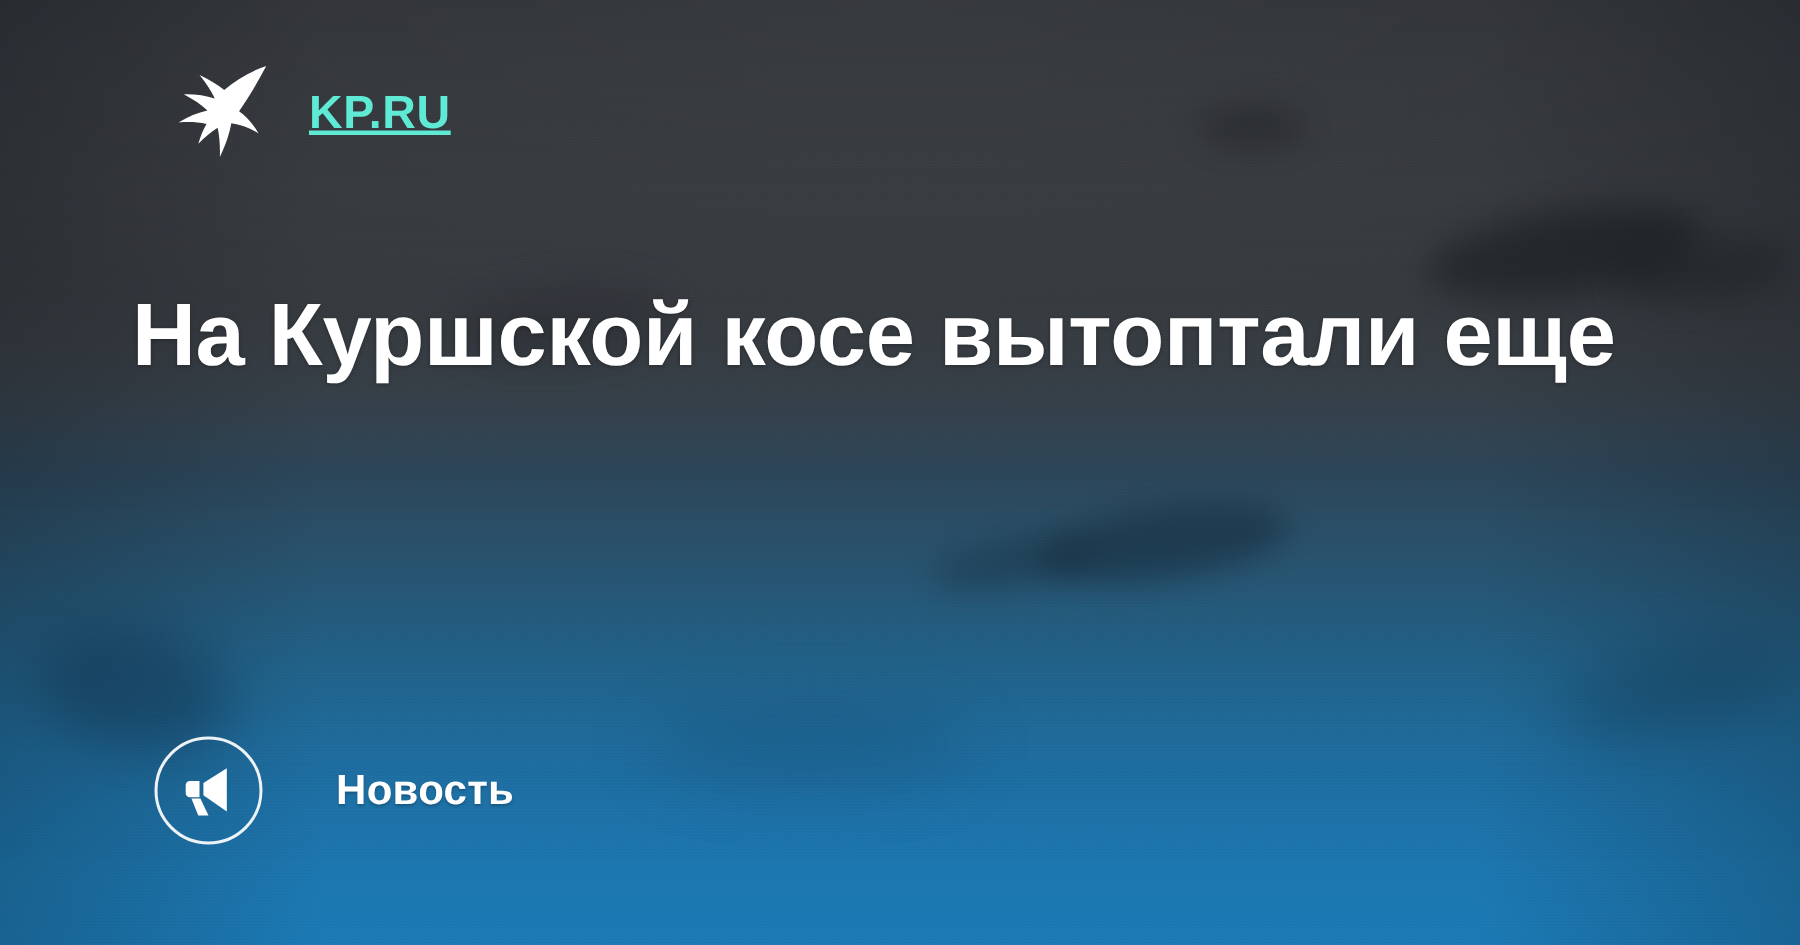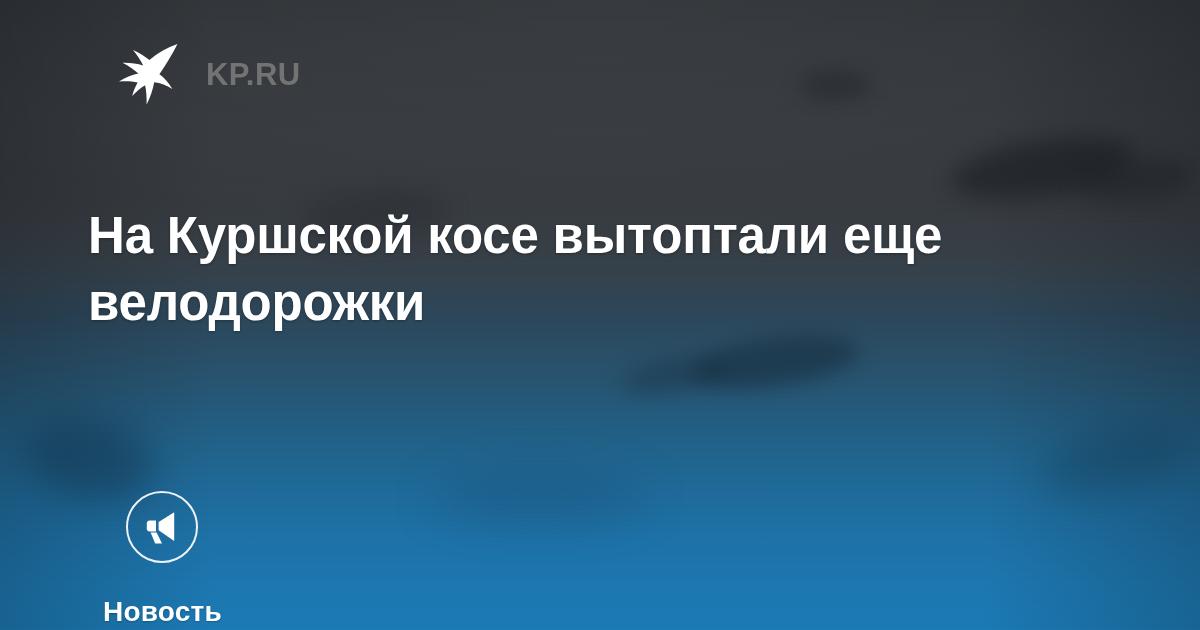--- a/index.html
+++ b/index.html
@@ -147,50 +147,50 @@
   
   .brand {
     position: absolute;
     left: 112px; top: 38px;
     display: flex;
     align-items: center;
     gap: 22px;
   }
   .brand-mark { width: 72px; height: 72px; display: block; }
   .brand-name {
-    color: #737373;
+    color: #5eead4;
     font-size: 31px;
     font-weight: 700;
     letter-spacing: 0.4px;
     line-height: 1;
+    text-decoration: underline;
   }
 
   
   .headline {
     position: absolute;
     left: 88px;
-    top: 202px;
+    top: 190px;
     width: 1010px;
     color: #ffffff;
-    font-size: 51px;
+    font-size: 59px;
     font-weight: 700;
     line-height: 67px;
     letter-spacing: -0.2px;
     text-shadow: 0 1px 3px rgba(0,0,0,0.30);
   }
   .headline-line { display: block; white-space: nowrap; }
 
   
   .badge {
     position: absolute;
     left: 103px; top: 491px;
     display: flex;
     align-items: center;
-    gap: 35px;
-    flex-direction: column;
+    gap: 49px;
   }
   .badge-circle {
     position: relative;
     width: 72px; height: 72px;
     border: 2px solid rgba(255,255,255,0.92);
     border-radius: 50%;
     display: flex;
     align-items: center;
     justify-content: center;
     flex: none;
@@ -230,21 +230,20 @@
 
     <div class="brand">
       <svg class="brand-mark" viewBox="0 0 72 72" aria-hidden="true">
         <path fill="#ffffff" d="M65.5 6.0 C55.0 9.5 45.5 15.0 37.5 22.0 C33.0 18.5 27.5 15.0 21.0 12.0 C25.5 17.5 28.8 22.6 31.2 27.6 C25.0 25.6 18.0 24.6 10.5 24.8 C17.0 28.2 22.2 31.8 26.3 35.6 C19.8 37.0 13.3 39.6 7.0 43.6 C14.0 43.0 20.2 43.4 25.7 44.6 C23.4 48.4 21.6 52.8 20.2 57.9 C24.6 53.3 28.9 49.8 33.1 47.2 C34.3 52.8 34.8 59.2 34.6 66.6 C38.6 58.4 41.0 51.0 42.2 44.2 C48.6 45.0 54.6 47.2 60.4 51.0 C56.6 44.4 52.2 39.6 47.4 36.2 C53.4 27.6 59.4 17.6 65.5 6.0 Z"></path>
       </svg>
       <span class="brand-name">KP.RU</span>
     </div>
 
     <h1 class="headline">
       <span class="headline-line">На Куршской косе вытоптали еще</span>
-      <span class="headline-line">велодорожки</span>
     </h1>
 
     <div class="badge">
       <span class="badge-circle">
         <svg class="badge-icon" viewBox="0 0 40 40" aria-hidden="true">
           <path fill="#ffffff" d="M32.2 5.2 L32.2 34.0 L16.6 23.2 L16.6 15.0 Z"></path>
           <path fill="#ffffff" d="M14.0 13.6 L7.6 13.6 C6.0 13.6 4.8 14.8 4.8 16.4 L4.8 21.7 C4.8 23.3 6.0 24.5 7.6 24.5 L14.0 24.5 Z"></path>
           <path fill="#ffffff" d="M8.6 25.4 L14.6 25.4 L20.0 36.6 L13.2 36.6 Z"></path>
         </svg>
       </span>

